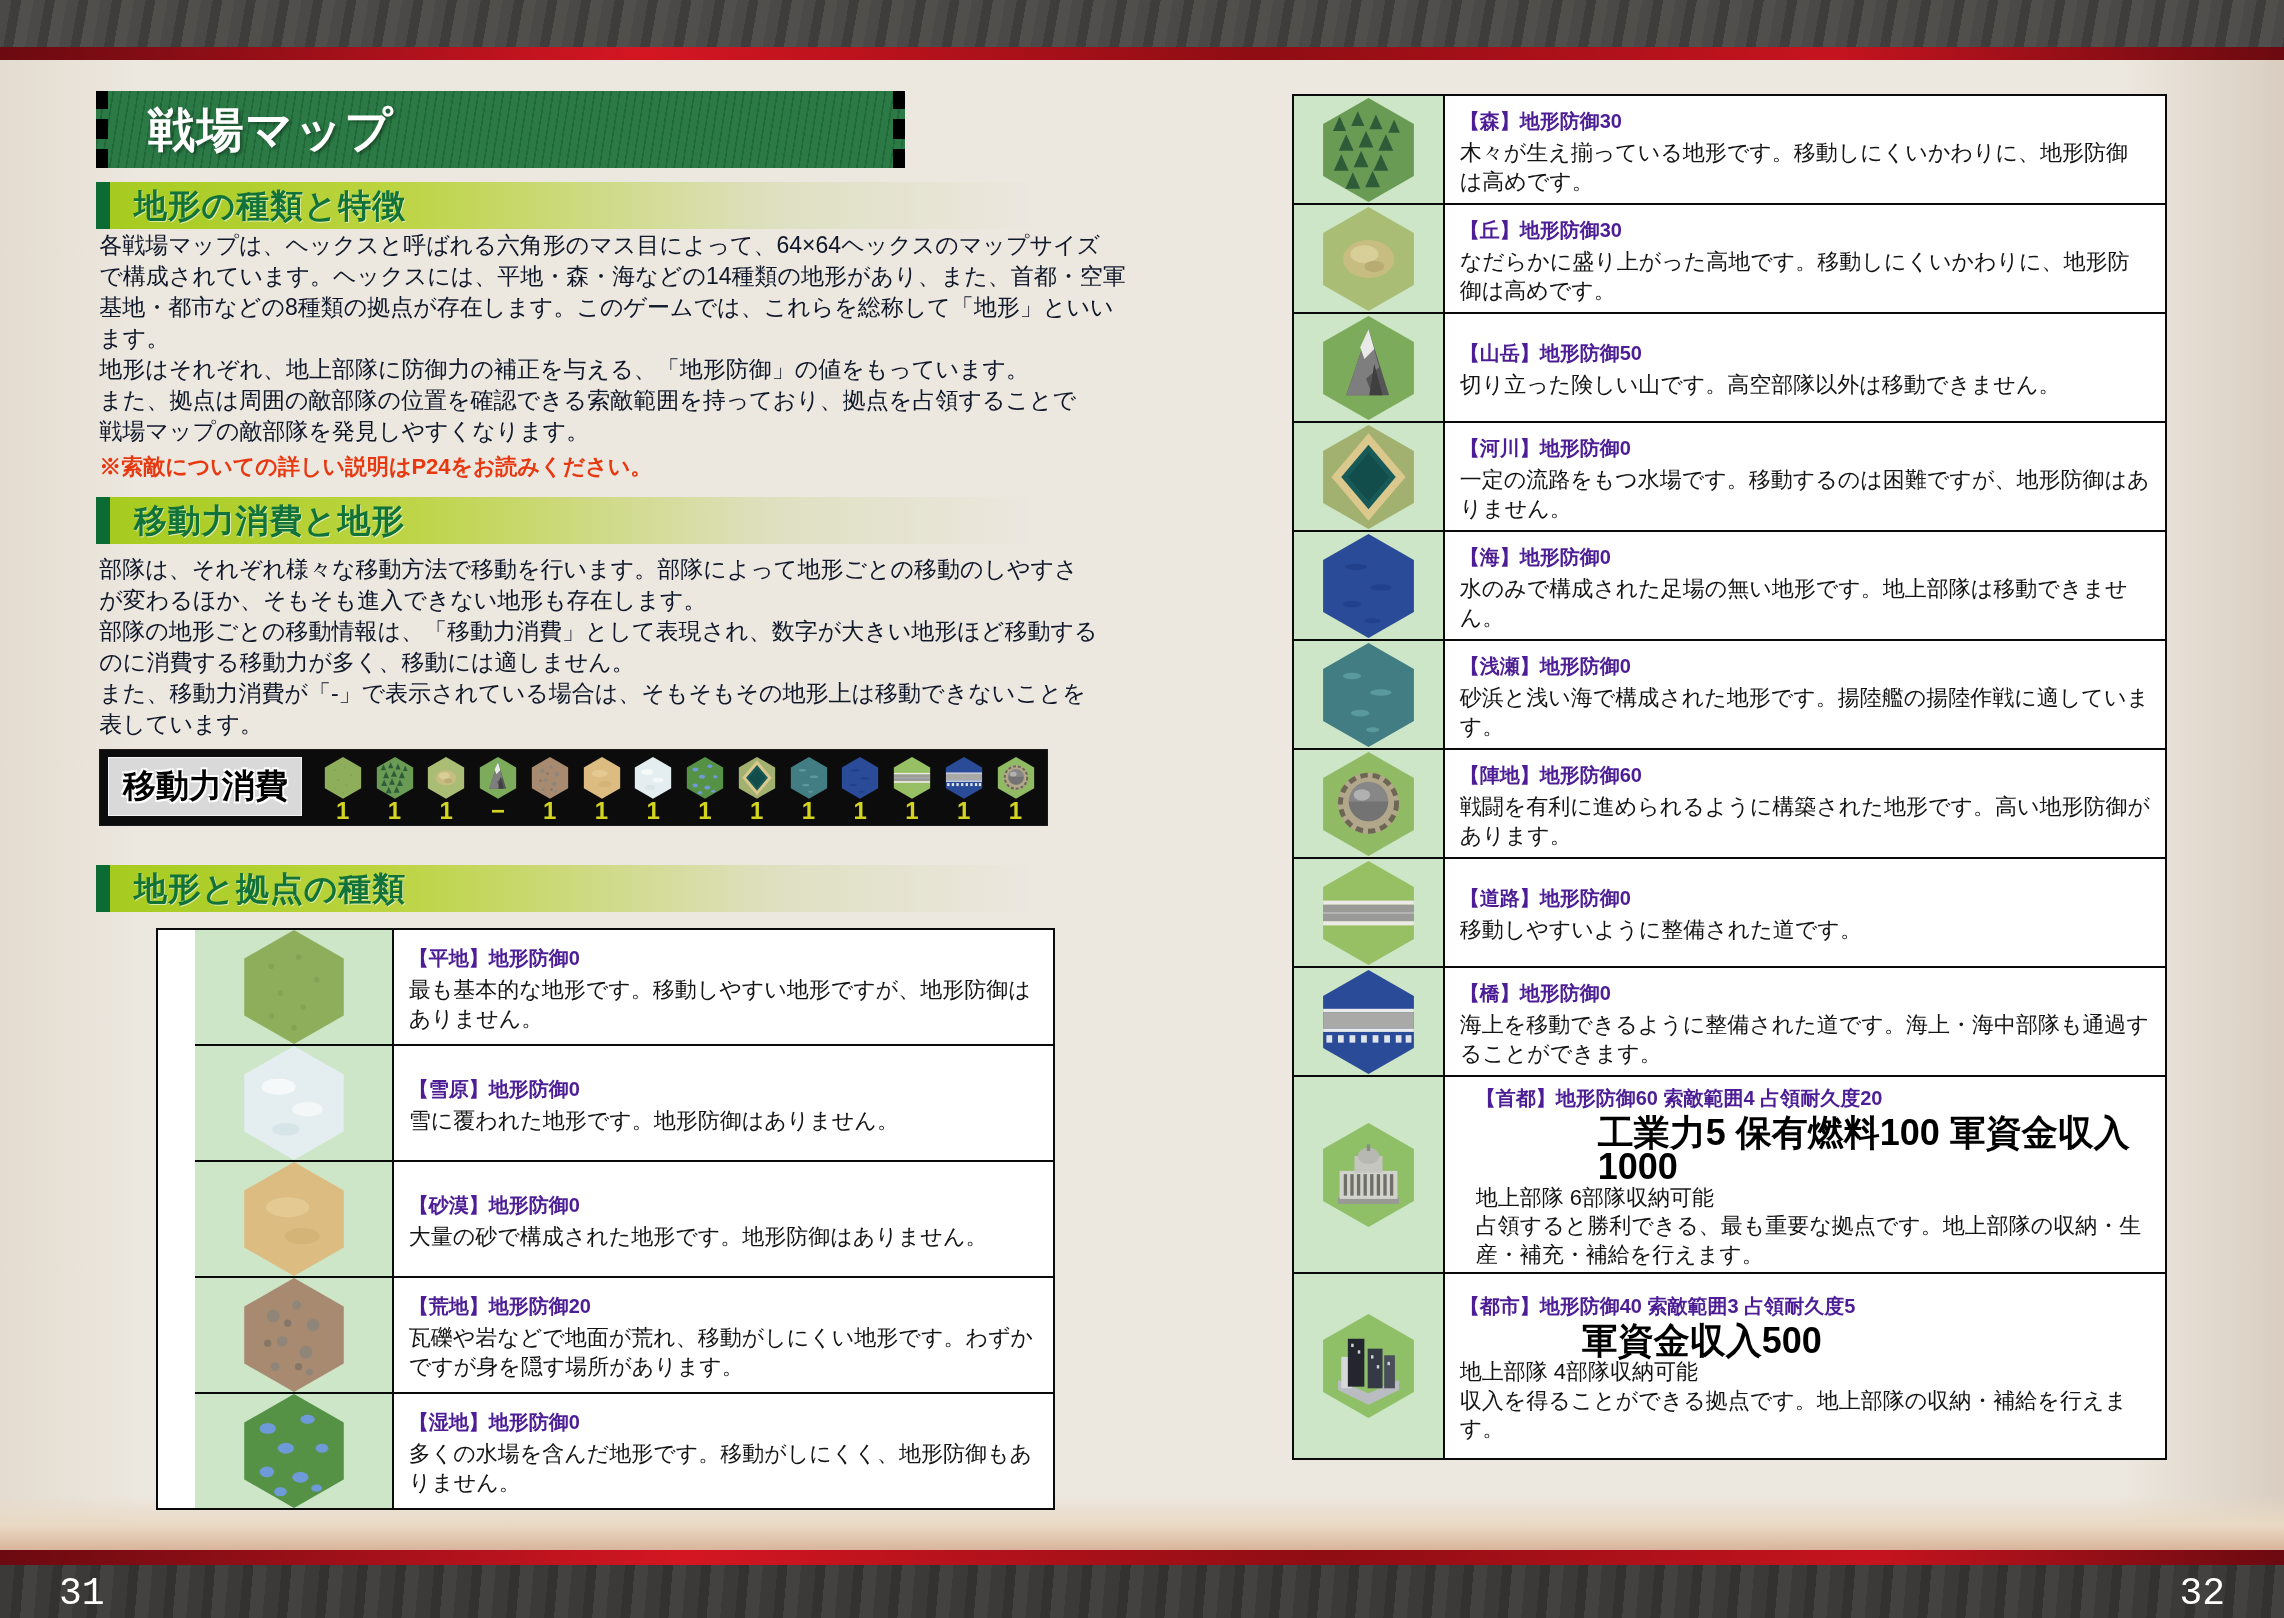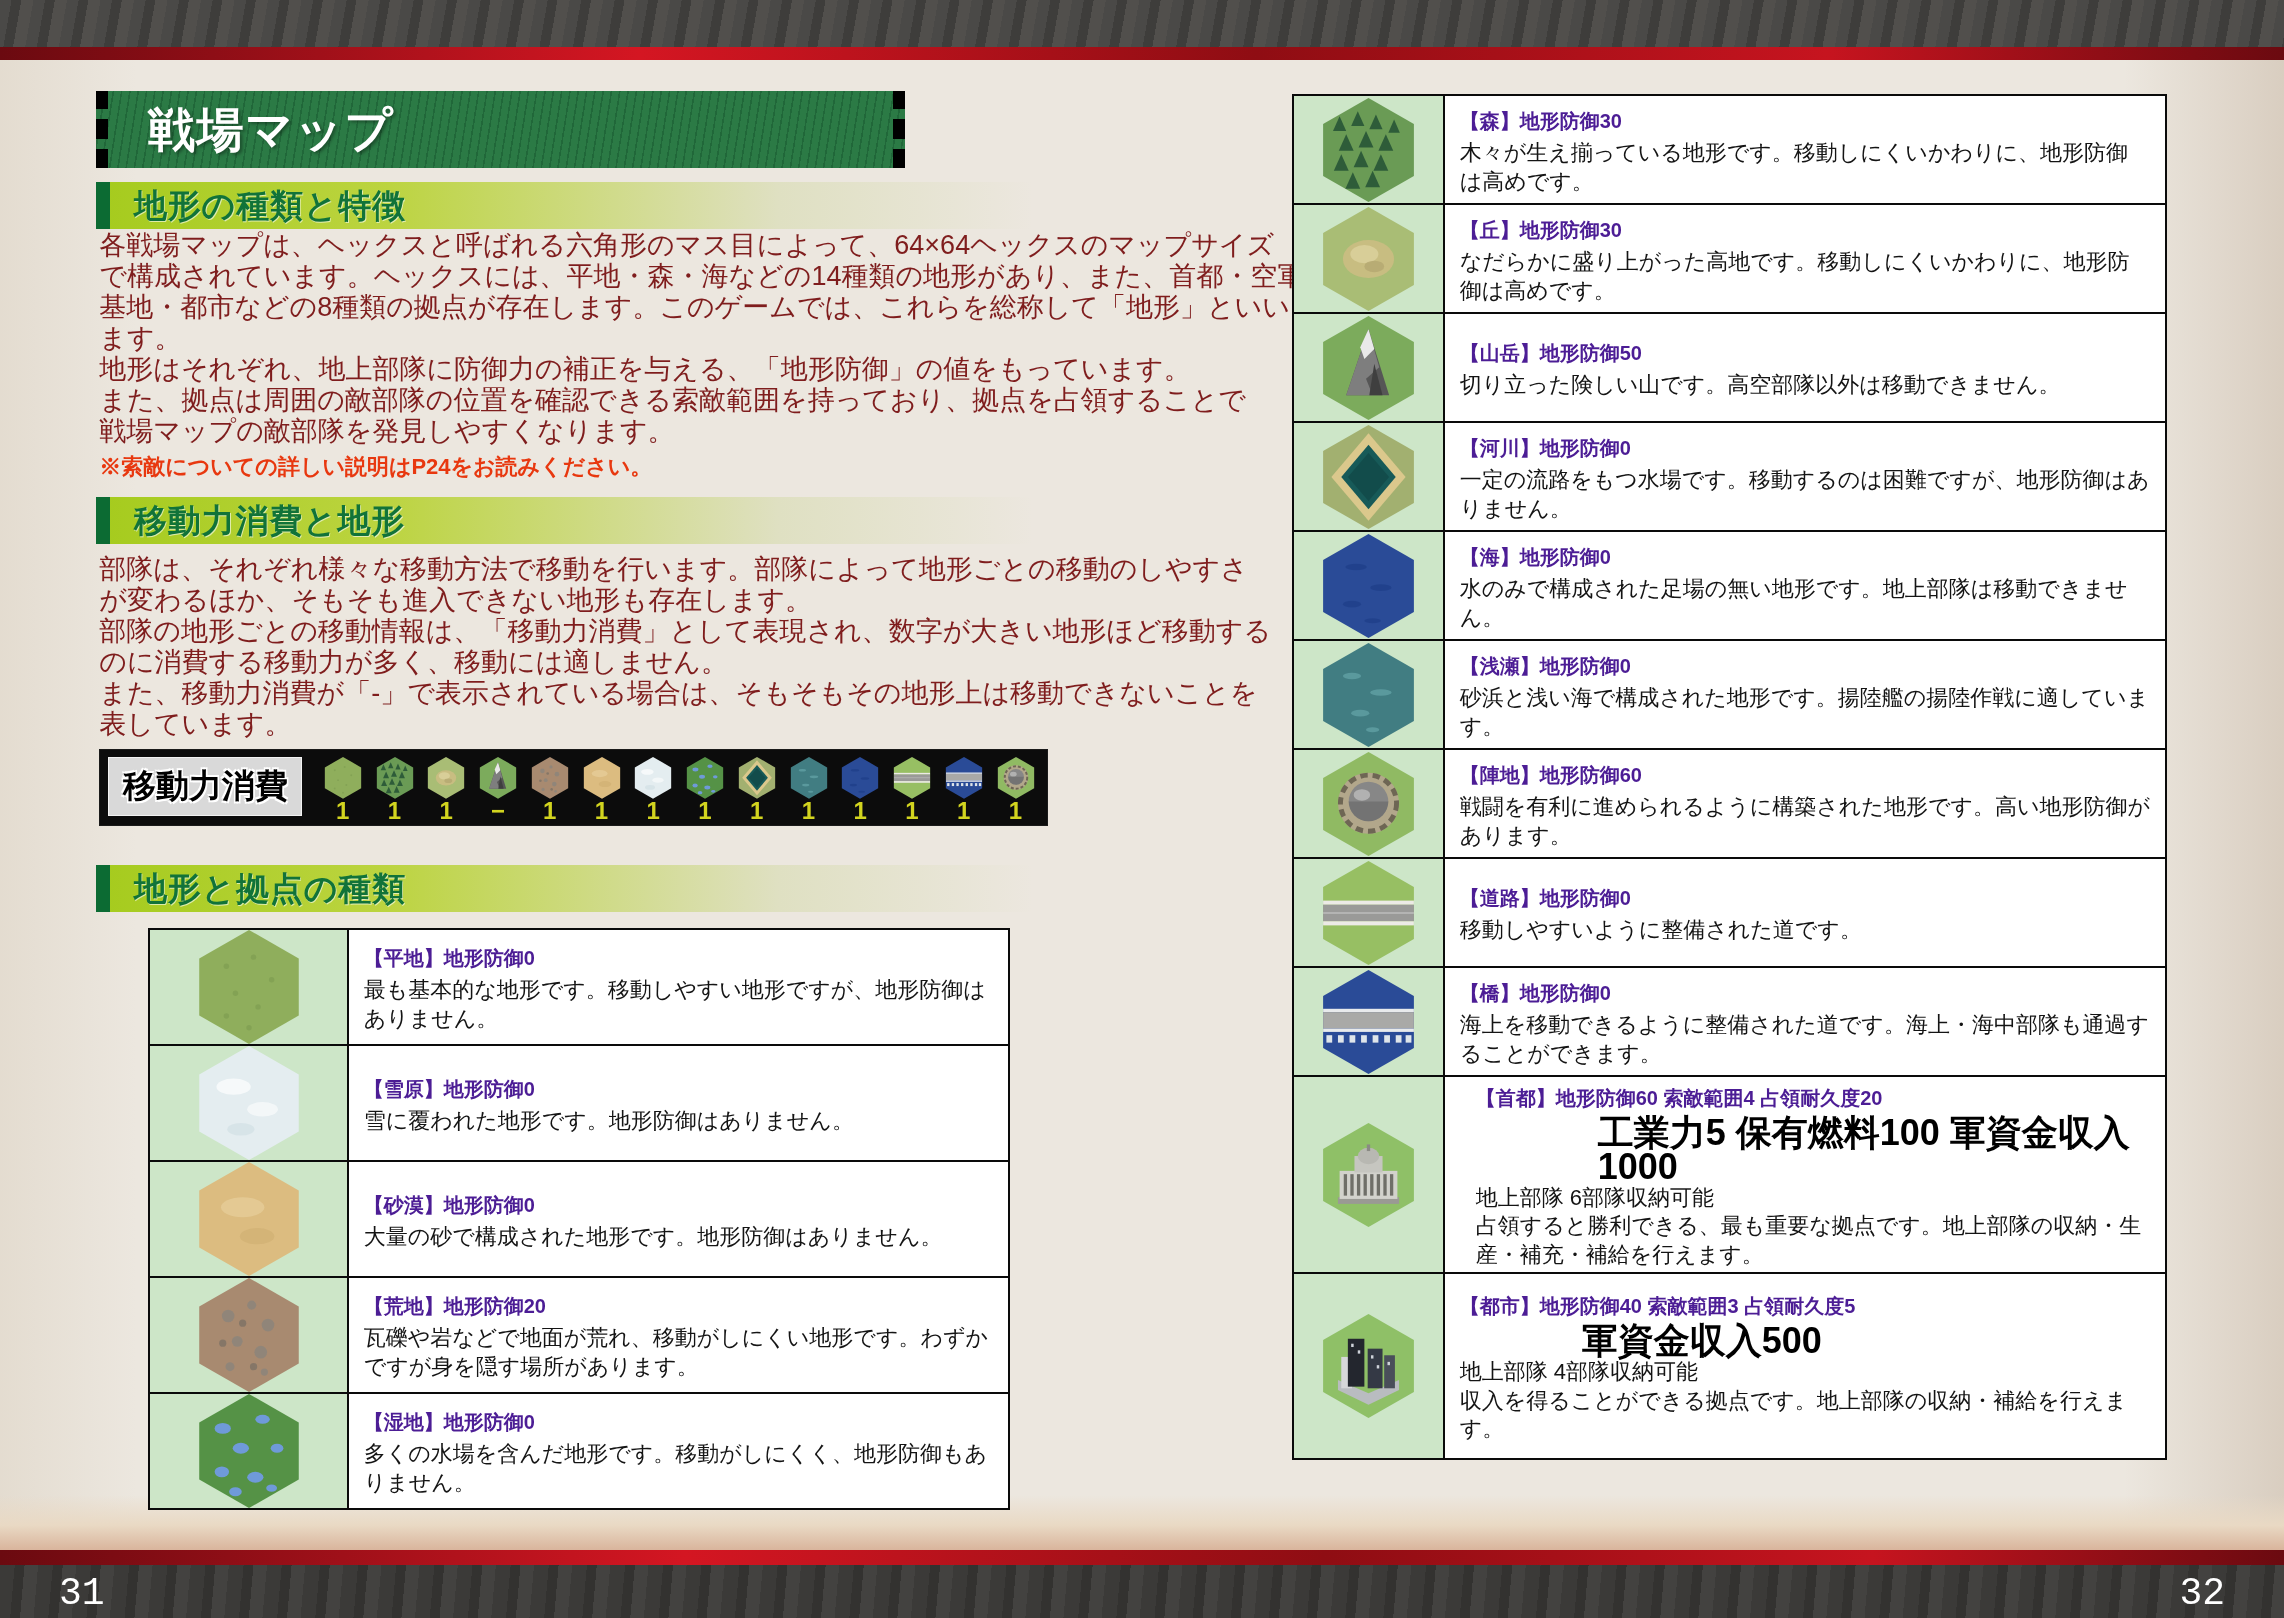--- a/index.html
+++ b/index.html
@@ -36,21 +36,21 @@
     text-shadow:2.4px 2.4px 3.3px rgba(0,0,0,.35);letter-spacing:1.6px;}
   .bracket{position:absolute;top:0;width:12.2px;height:77px;
     background:linear-gradient(#000 0 24%, rgba(0,0,0,0) 24% 37%, #000 37% 62%, rgba(0,0,0,0) 62% 75%, #000 75% 100%);}
   .bracket.l{left:0;} .bracket.r{right:0;}
 
   .sechead{left:0;width:976px;height:47px;
     background:linear-gradient(90deg,#a5cb1d 0%,#bcd440 30%,#dfe0c2 70%,rgba(236,231,223,0) 96%);}
   .sechead .bar{position:absolute;left:0;top:0;width:14px;height:47px;background:#0c6b33;}
   .sechead .txt{position:absolute;left:38px;top:0;line-height:47px;font-size:33px;font-weight:bold;color:#117339;
     text-shadow:0.8px 0.8px 0 rgba(255,255,255,.6);letter-spacing:0.8px;}
-  .para{left:3.3px;width:973px;font-size:27px;line-height:31px;color:#7f1d1d;}
+  .para{left:3.3px;width:973px;font-size:23px;line-height:31px;color:#0f172a;}
   .para div{white-space:nowrap;}
   .note{left:3.3px;font-size:22px;font-weight:bold;color:#e8380f;white-space:nowrap;}
 
   
   .costbar{left:3.3px;top:658px;width:949px;height:77px;background:#0c0c0c;border:1.6px solid #1a1a1a;box-sizing:border-box;}
   .costlabel{position:absolute;left:8.2px;top:7.3px;width:194px;height:59px;background:#d9d9d9;
     border:1.6px solid #f2f2f2;box-sizing:border-box;
     text-align:center;line-height:55px;font-size:33px;font-weight:bold;color:#000;
     text-shadow:-1.6px -1.6px 0 #fff,1.6px -1.6px 0 #fff,-1.6px 1.6px 0 #fff,1.6px 1.6px 0 #fff;}
   .costitems{position:absolute;left:219px;right:8.2px;top:4.9px;bottom:1.6px;display:flex;justify-content:space-between;}
@@ -60,21 +60,21 @@
 
   
   .ttable{border:2.4px solid #0a0a0a;background:#fff;}
   .trow{display:flex;border-top:2.4px solid #0a0a0a;}
   .trow:first-child{border-top:none;}
   .ticon{background:#cde6c8;border-right:2.4px solid #0a0a0a;display:flex;align-items:center;justify-content:center;flex:none;overflow:hidden;}
   .tbody{flex:1;display:flex;flex-direction:column;justify-content:center;padding:4.9px 14.7px;box-sizing:border-box;}
   .ttitle{font-size:20px;font-weight:bold;line-height:36px;color:#4c1d95;}
   .ttitle2{font-size:36px;font-weight:bold;line-height:34px;color:#000;padding-left:122px;}
   .tdesc{font-size:22px;line-height:28.6px;color:#141414;}
-  .ltable{left:52px;top:837px;width:858px;}
+  .ltable{left:60px;top:837px;width:858px;padding-left:37px;}
   .ltable .ticon{width:197px;}
   .ltable .trow{height:114px;}
   .ltable svg.hex{width:100px;height:114px;}
   .rtable-wrap{left:1292px;top:94px;width:875px;}
   .rtable .ticon{width:149px;}
   .rtable svg.hex{width:91px;height:104px;}
   .r-norm{height:107px;}
   .r-cap{height:195px;gap:16px;}
   .r-city{height:184px;}
   .hidden-defs{position:absolute;width:0;height:0;overflow:hidden;}

